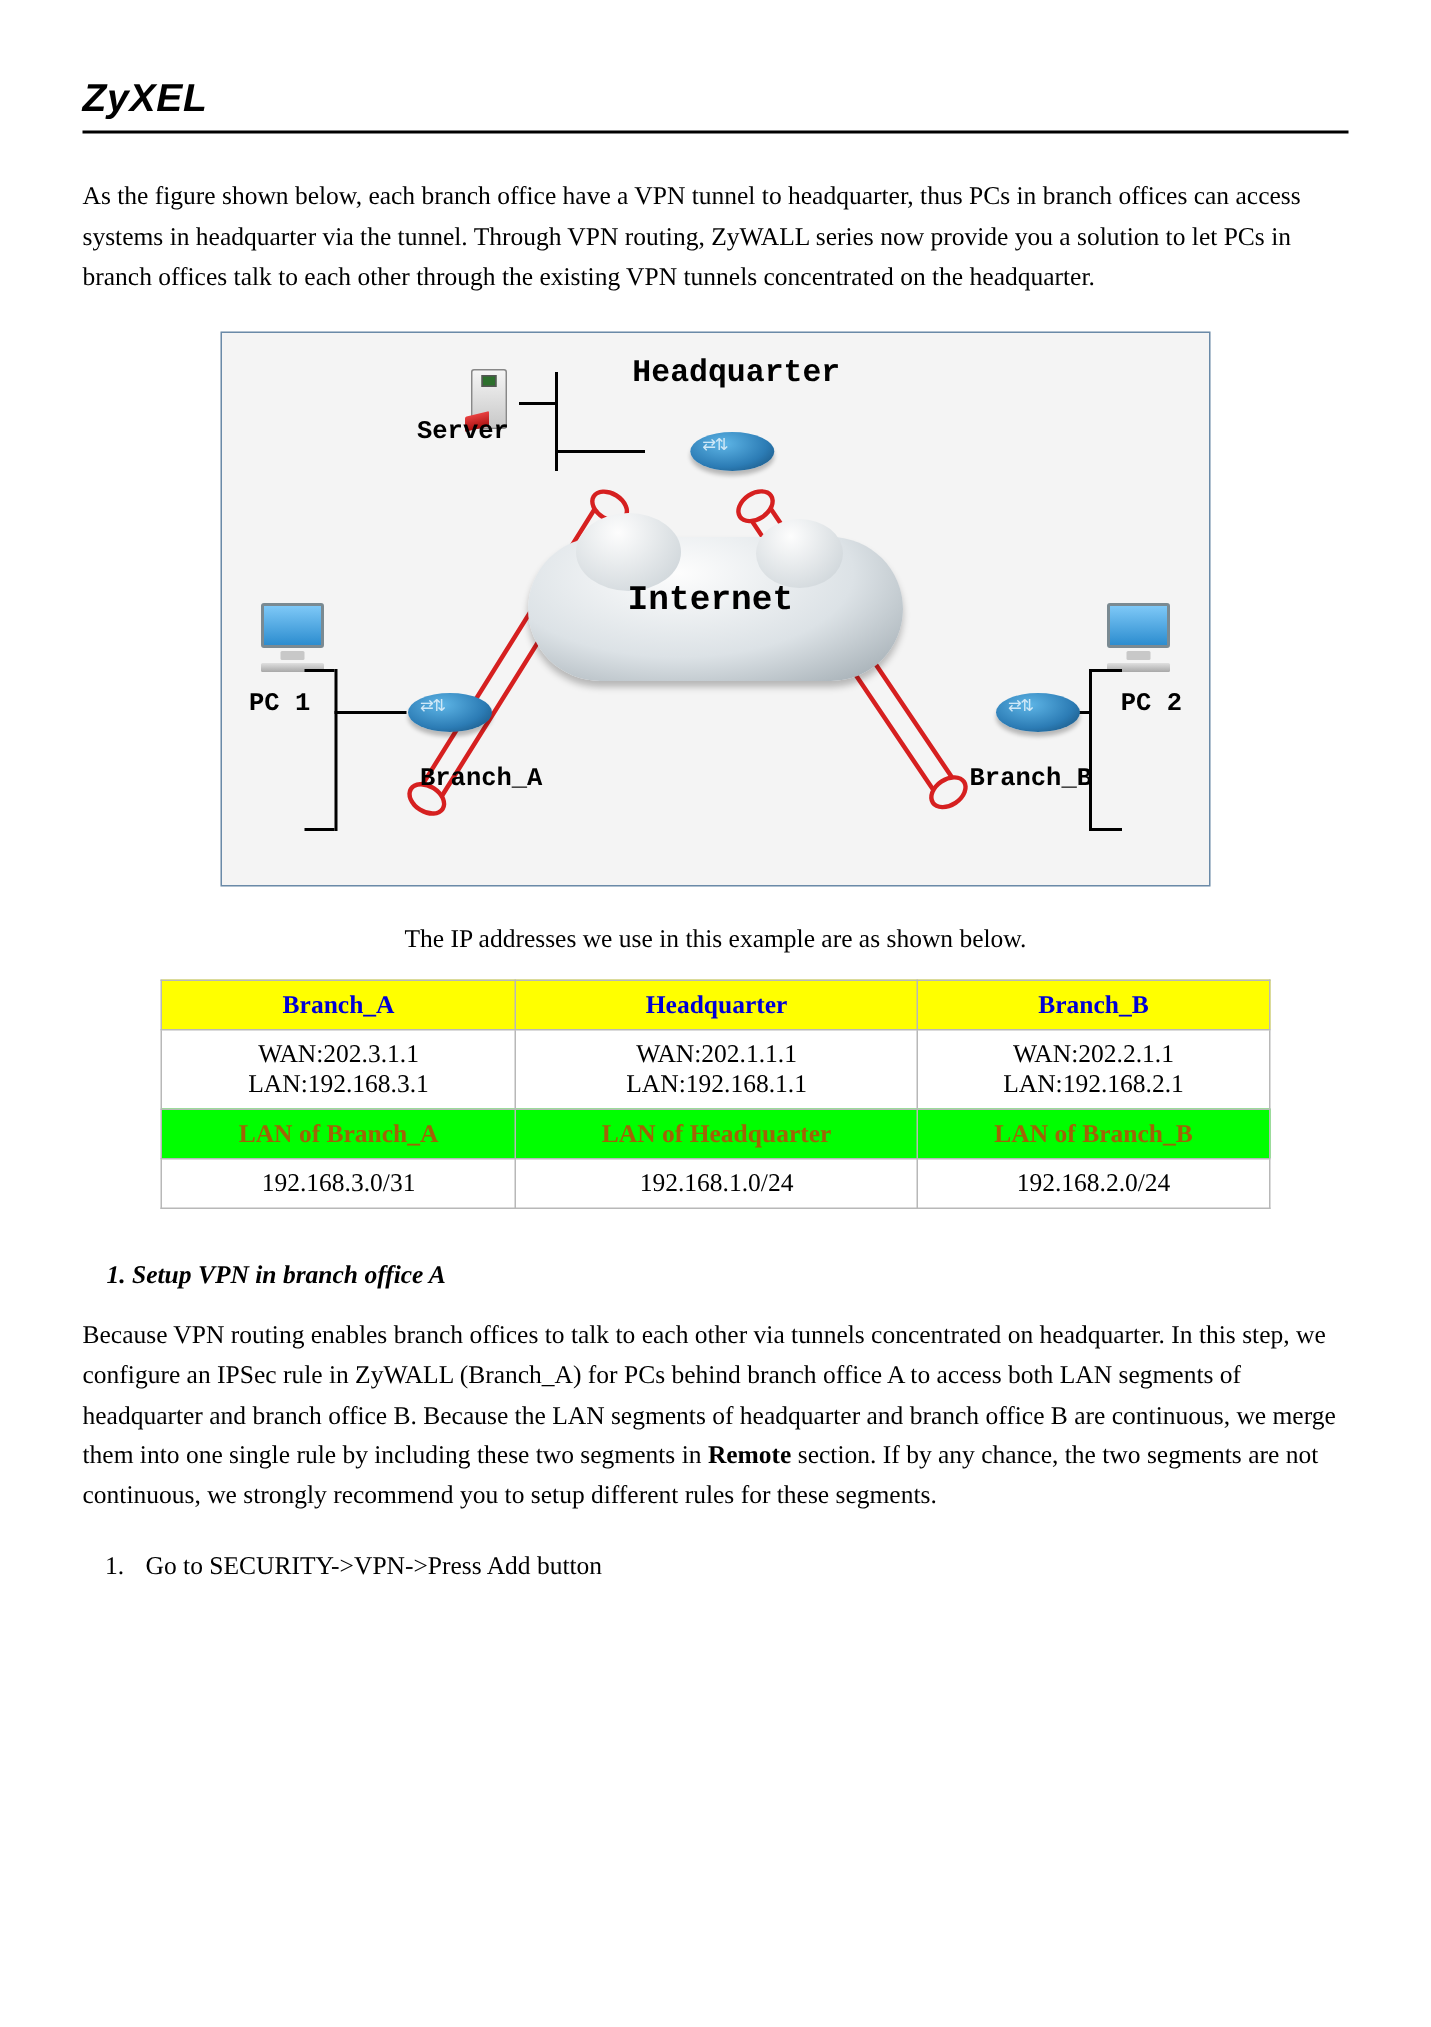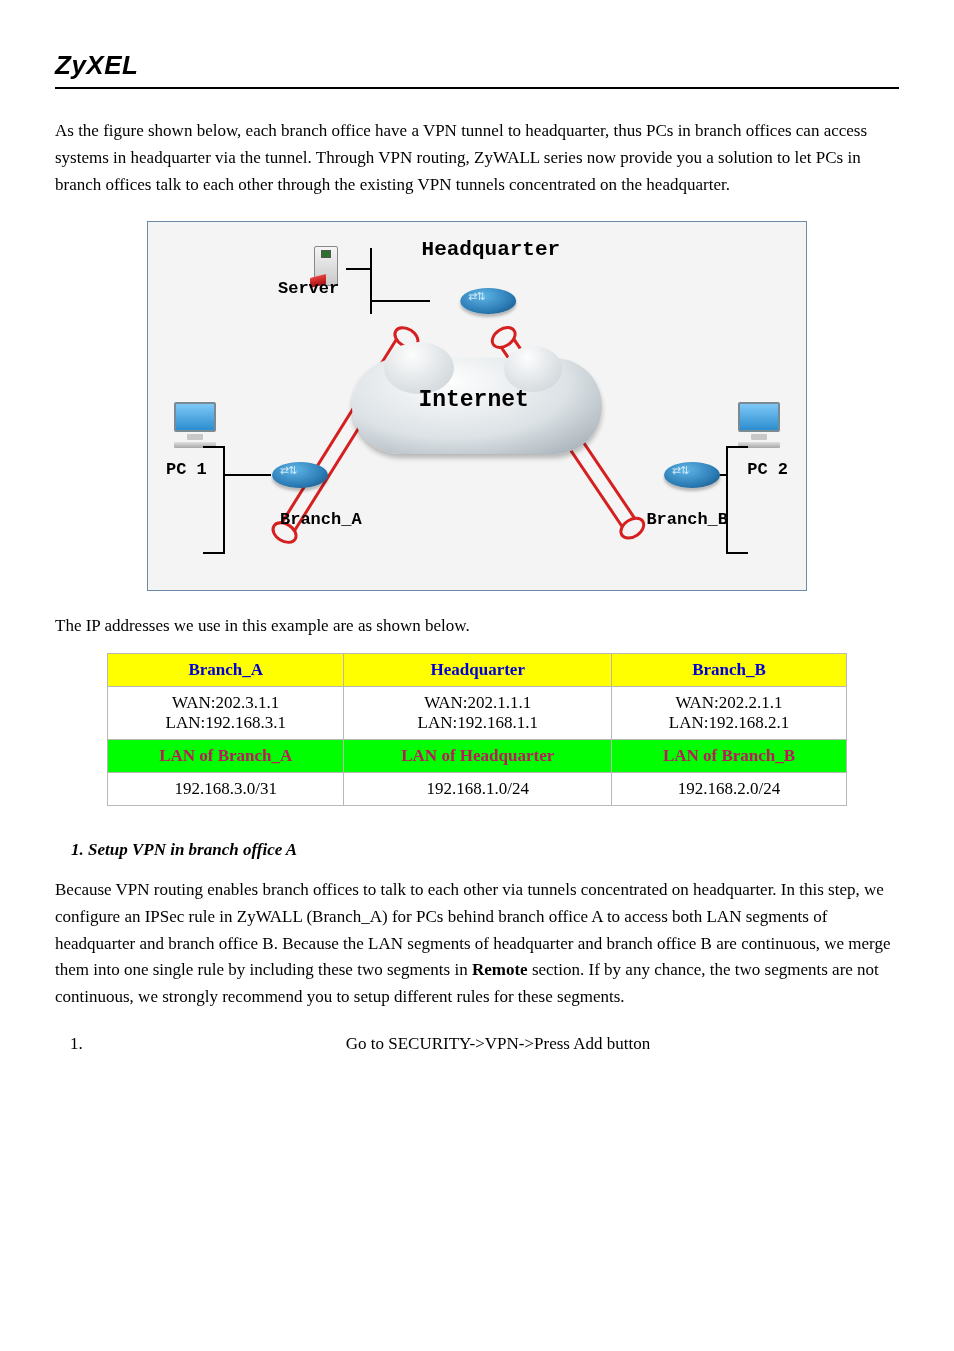--- a/index.html
+++ b/index.html
@@ -90,43 +90,43 @@
     .nvHQh1{top:46px;left:198px;width:24px;height:2px;background:#000;position:absolute;}
     .nvHQh2{top:78px;left:222px;width:60px;height:2px;background:#000;position:absolute;}
 
     .tunnel{position:absolute;border:3px solid #d62020;border-radius:8px;background:rgba(255,255,255,0.1);transform-origin:left center;}
     .t1{top:104px;left:260px;width:230px;height:12px;transform:rotate(122deg);}
     .t2{top:104px;left:354px;width:230px;height:12px;transform:rotate(56deg);}
     .tunnel::before,.tunnel::after{content:"";position:absolute;width:14px;height:22px;border:3px solid #d62020;border-radius:50%;top:-8px;background:#f4f4f4;}
     .tunnel::before{left:-10px;}
     .tunnel::after{right:-10px;}
 
-    .midtext{margin:22px 0 14px 0;line-height:1.55;}
+    .midtext{margin:22px 0 14px 0;line-height:1.55;text-align:center;}
     table.iptable {
       border-collapse: collapse;
       margin: 0 auto 34px auto;
       width: 740px;
     }
     table.iptable td, table.iptable th {
       border: 1px solid #b8b8b8;
       padding: 6px 8px;
       text-align: center;
       font-family: Georgia, 'Times New Roman', serif;
       font-size: 17px;
     }
     .hdr-yellow { background:#ffff00; color:#0000d6; }
-    .hdr-green  { background:#00ff00; color:#be185d; }
+    .hdr-green  { background:#00ff00; color:#a16207; }
     .step-head {
       font-weight: bold;
       font-style: italic;
       margin: 14px 0 16px 16px;
     }
     .explain-para { line-height:1.58; margin-bottom:20px;}
     ol.steps { margin:0 0 0 32px; padding:0;}
-    ol.steps li{ padding-left:10px; line-height:1.55;text-align:center;}
+    ol.steps li{ padding-left:10px; line-height:1.55;}
   </style>
 </head>
 <body>
 
 <div class="brand">ZyXEL</div>
 
 <p class="intro-para">As the figure shown below, each branch office have a VPN tunnel to headquarter, thus PCs in branch offices can access systems in headquarter via the tunnel. Through VPN routing, ZyWALL series now provide you a solution to let PCs in branch offices talk to each other through the existing VPN tunnels concentrated on the headquarter.</p>
 
 <div class="diagram-outer">
   <div class="diagram-frame">

